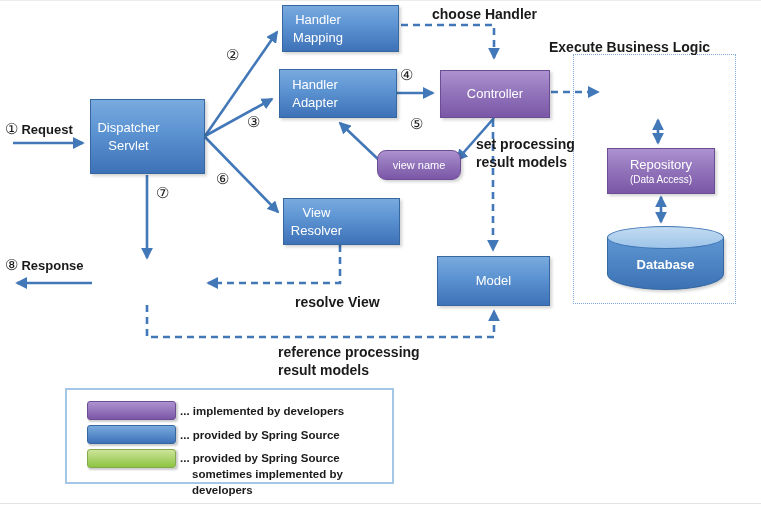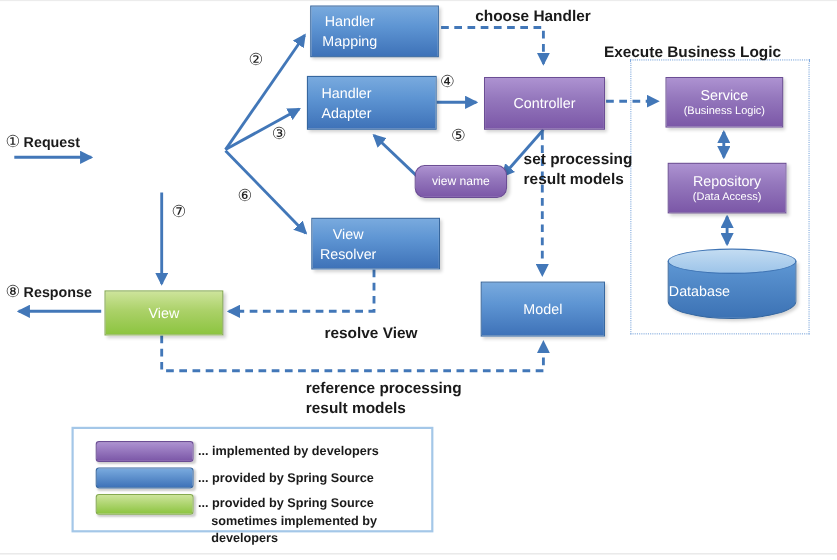--- a/index.html
+++ b/index.html
@@ -18,22 +18,22 @@
   .purple{background:linear-gradient(180deg,#ad92d1 0%,#9578bd 40%,#7b57a7 100%);
         border:1px solid #6b4d94;}
   .green{background:linear-gradient(180deg,#cde49b 0%,#abd168 45%,#8cc440 100%);
         border:1px solid #84a94e;}
   .sub{font-size:10px;line-height:1.2;}
 
   .cyl-top{position:absolute;z-index:3;background:linear-gradient(180deg,#c3dcf2,#9dc4e9);
         border:1px solid #3f74b4;border-radius:50%;}
   .cyl-body{position:absolute;z-index:2;background:linear-gradient(180deg,#5e97d4,#3c72b4);
         border:1px solid #36679f;border-radius:0 0 58px 58px / 0 0 16px 16px;
-        display:flex;align-items:center;color:#fff;font-size:13px;
-        box-shadow:2px 2px 3px rgba(0,0,0,0.18);}
+        display:flex;align-items:center;justify-content:center;color:#fff;font-size:13px;
+        box-shadow:2px 2px 3px rgba(0,0,0,0.18);font-weight:bold;}
 
   .dotted-frame{position:absolute;z-index:0;border:1.5px dotted #7fa8dc;background:transparent;}
 
   .ann{position:absolute;z-index:4;color:#1a1a1a;font-weight:bold;font-size:14px;line-height:1.3;}
   .step{position:absolute;z-index:4;color:#222;font-size:15px;font-weight:normal;line-height:1;}
   .io-label{position:absolute;z-index:4;color:#1a1a1a;font-weight:bold;font-size:13px;
         display:flex;align-items:center;gap:3px;}
   .io-label .circ{font-size:15px;font-weight:normal;}
 
   .legend{position:absolute;z-index:2;border:2px solid #a4c7e8;background:#fff;}
@@ -86,45 +86,41 @@
   </svg>
 
   <div class="node blue" style="left:282px;top:5px;width:115px;height:45px;">
     <span style="width:70px;">Handler Mapping</span>
   </div>
 
   <div class="node blue" style="left:279px;top:69px;width:116px;height:47px;">
     <span style="width:70px;">Handler Adapter</span>
   </div>
 
+  <div class="node blue" style="left:90px;top:99px;width:113px;height:73px;">
+    <span style="width:75px;">Dispatcher Servlet</span>
+  </div>
 
   <div class="node purple" style="left:440px;top:70px;width:108px;height:46px;">
     <span>Controller</span>
   </div>
 
   <div class="node purple" style="left:377px;top:150px;width:82px;height:28px;border-radius:9px;font-size:11px;">
     <span>view name</span>
   </div>
 
   <div class="node blue" style="left:283px;top:198px;width:115px;height:45px;">
     <span style="width:65px;">View Resolver</span>
   </div>
 
   <div class="node blue" style="left:437px;top:256px;width:111px;height:48px;">
     <span>Model</span>
   </div>
 
-  <div class="node green" style="left:95px;top:264px;width:106px;height:39px;">
-    <span>View</span>
-  </div>
 
-  <div class="node purple" style="left:605px;top:70px;width:105px;height:44px;">
-    <span>Service</span>
-    <span class="sub">(Business Logic)</span>
-  </div>
 
   <div class="node purple" style="left:607px;top:148px;width:106px;height:44px;">
     <span>Repository</span>
     <span class="sub">(Data Access)</span>
   </div>
 
   <div class="cyl-body" style="left:607px;top:237px;width:115px;height:51px;">
     <span style="margin-top:2px;">Database</span>
   </div>
   <div class="cyl-top" style="left:607px;top:226px;width:115px;height:21px;"></div>

